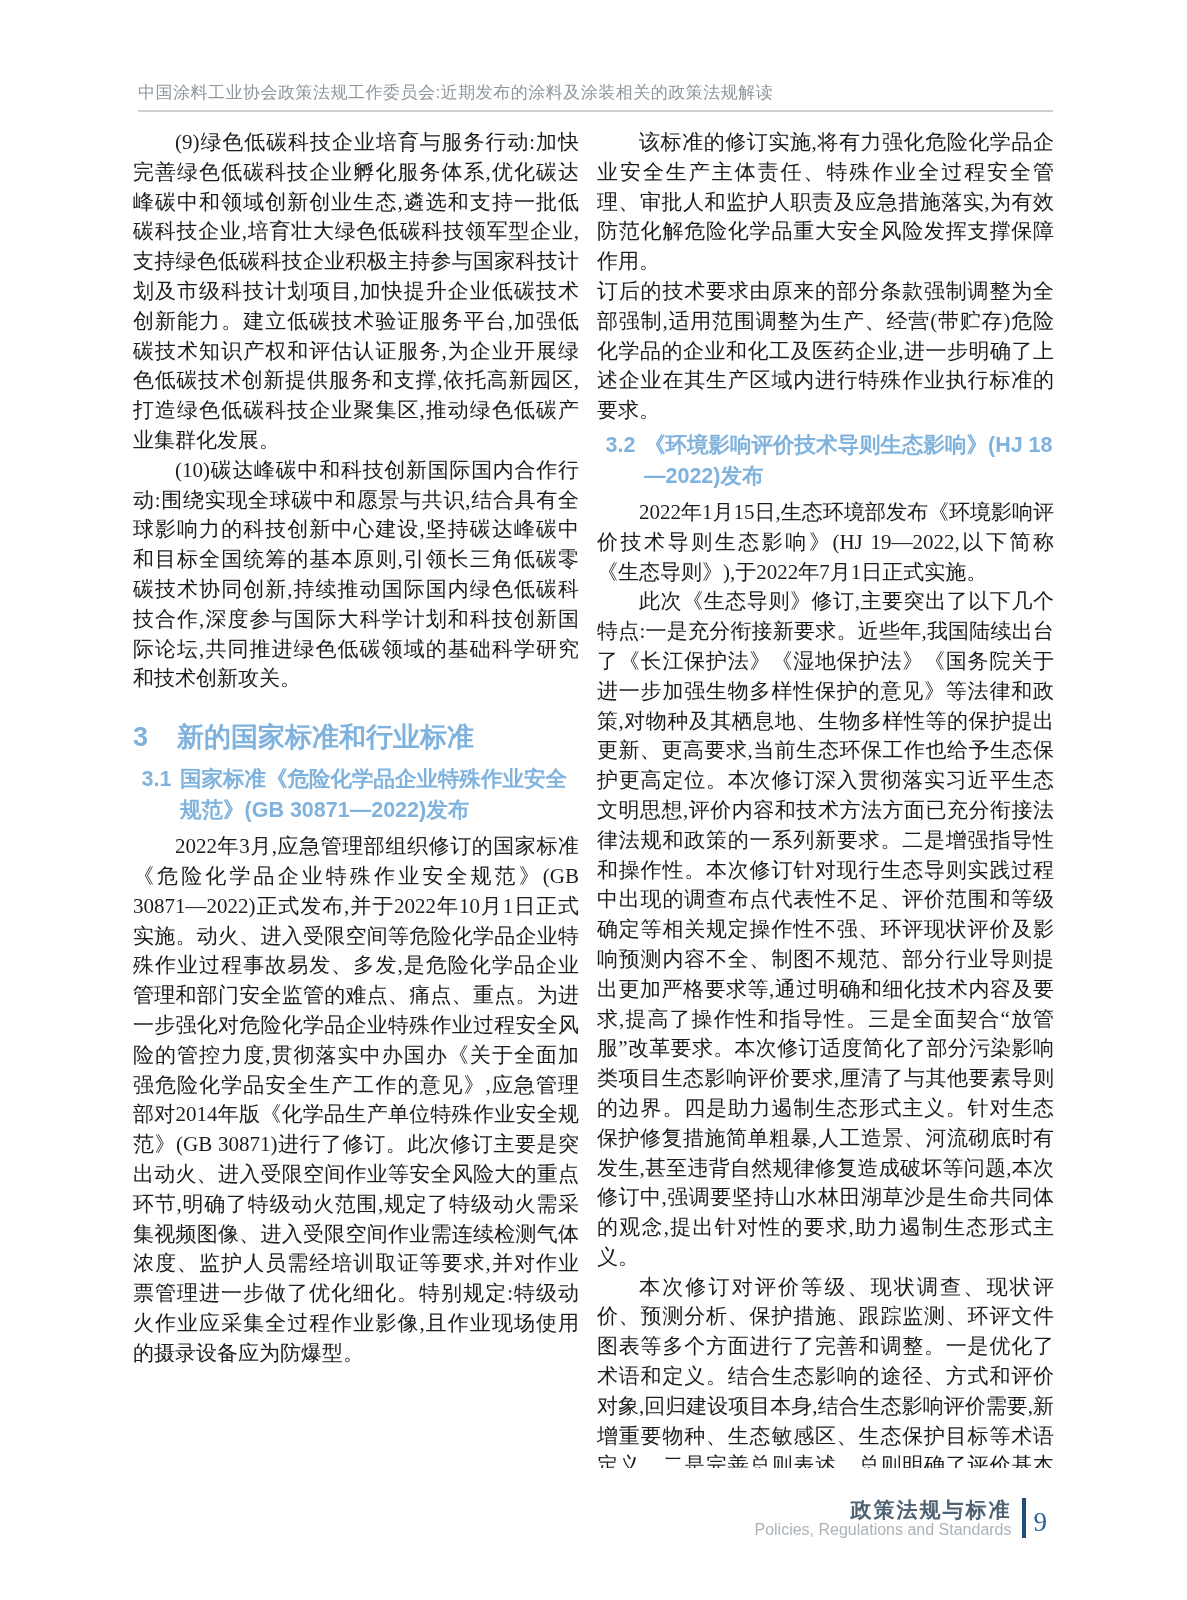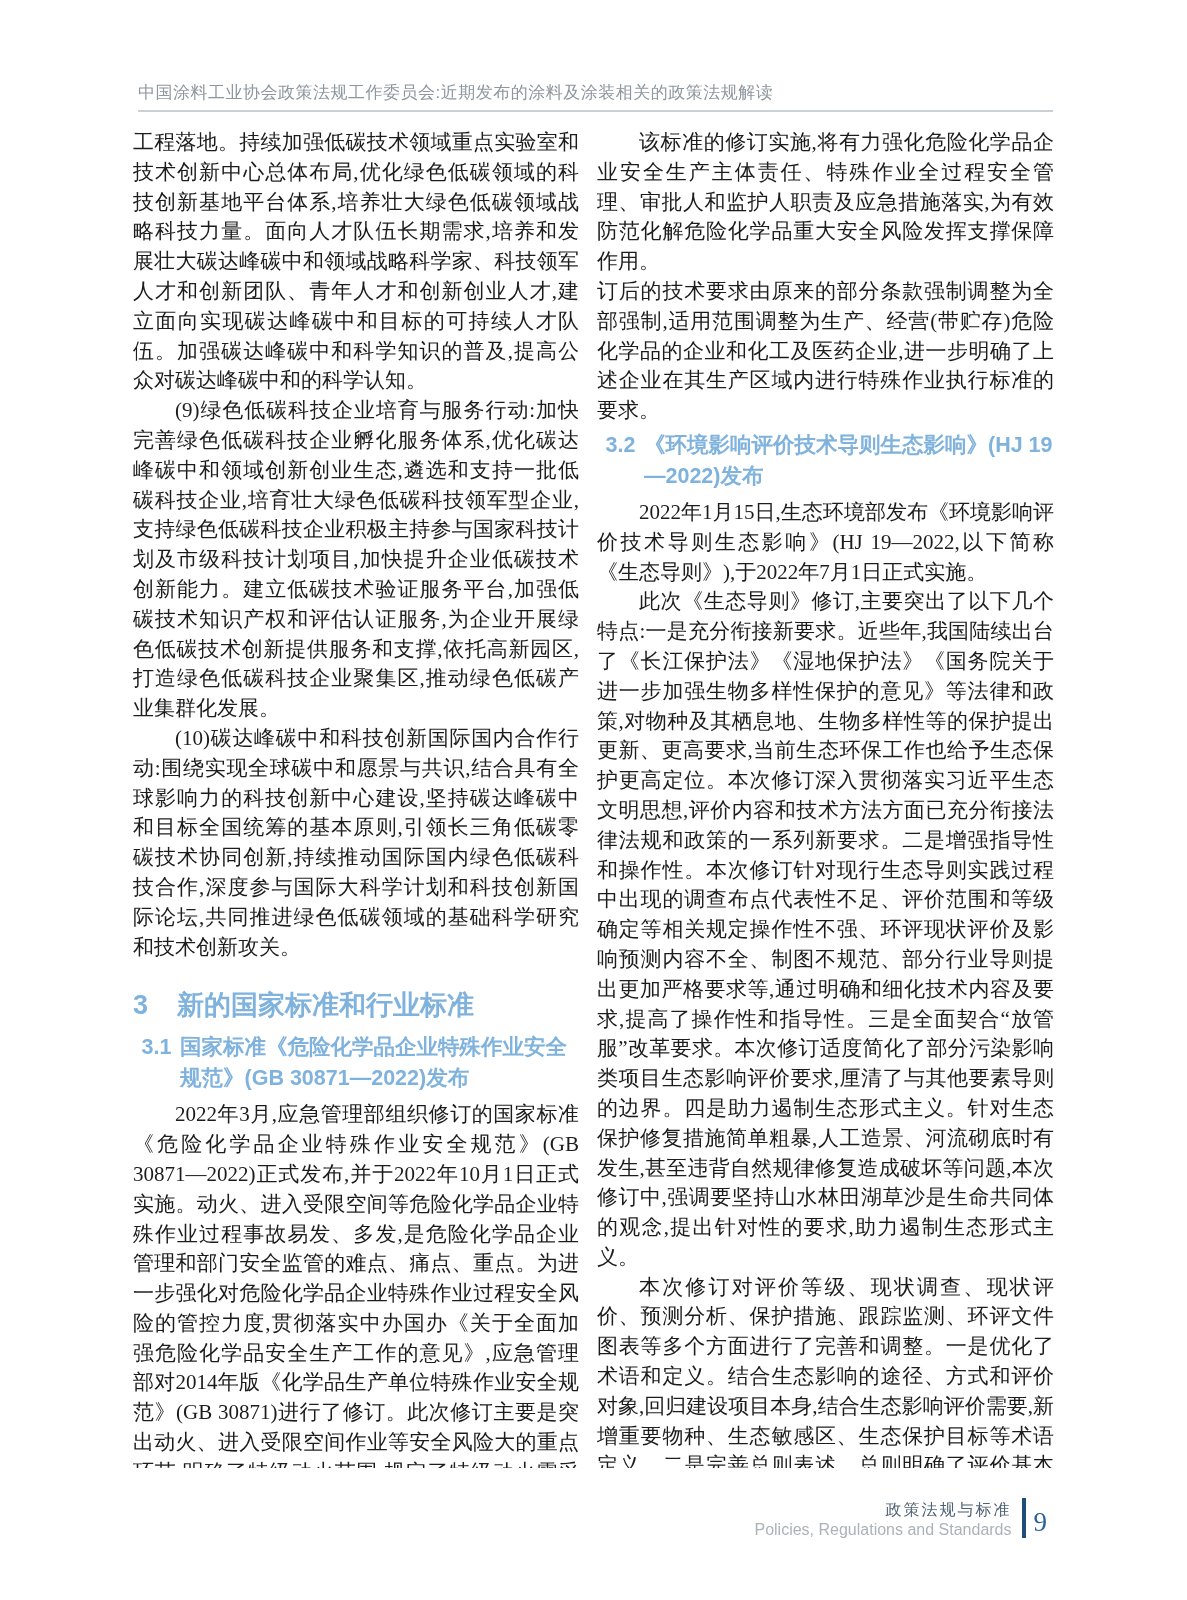--- a/index.html
+++ b/index.html
@@ -69,22 +69,22 @@
     position:absolute;
     right:140px; top:1498px;
     display:flex;
     align-items:center;
   }
   .footer-labels{
     text-align:right;
     font-family:"Liberation Sans","DejaVu Sans",sans-serif;
   }
   .footer-zh{
-    font-size:16px;
-    font-weight:normal;
+    font-size:21px;
+    font-weight:bold;
     color:#4f6273;
     letter-spacing:2px;
     line-height:24px;
   }
   .footer-en{
     font-size:16px;
     color:#abb3b9;
     line-height:16px;
   }
   .footer-bar{
@@ -100,21 +100,20 @@
     padding-top:8px;
   }
 </style>
 </head>
 <body>
 
 <div class="page-header">中国涂料工业协会政策法规工作委员会:近期发布的涂料及涂装相关的政策法规解读</div>
 <div class="header-rule"></div>
 
 <div class="col col-left">
-  <p class="body-par no-indent">工程落地。持续加强低碳技术领域重点实验室和技术创新中心总体布局,优化绿色低碳领域的科技创新基地平台体系,培养壮大绿色低碳领域战略科技力量。面向人才队伍长期需求,培养和发展壮大碳达峰碳中和领域战略科学家、科技领军人才和创新团队、青年人才和创新创业人才,建立面向实现碳达峰碳中和目标的可持续人才队伍。加强碳达峰碳中和科学知识的普及,提高公众对碳达峰碳中和的科学认知。</p>
   <p class="body-par">(9)绿色低碳科技企业培育与服务行动:加快完善绿色低碳科技企业孵化服务体系,优化碳达峰碳中和领域创新创业生态,遴选和支持一批低碳科技企业,培育壮大绿色低碳科技领军型企业,支持绿色低碳科技企业积极主持参与国家科技计划及市级科技计划项目,加快提升企业低碳技术创新能力。建立低碳技术验证服务平台,加强低碳技术知识产权和评估认证服务,为企业开展绿色低碳技术创新提供服务和支撑,依托高新园区,打造绿色低碳科技企业聚集区,推动绿色低碳产业集群化发展。</p>
   <p class="body-par">(10)碳达峰碳中和科技创新国际国内合作行动:围绕实现全球碳中和愿景与共识,结合具有全球影响力的科技创新中心建设,坚持碳达峰碳中和目标全国统筹的基本原则,引领长三角低碳零碳技术协同创新,持续推动国际国内绿色低碳科技合作,深度参与国际大科学计划和科技创新国际论坛,共同推进绿色低碳领域的基础科学研究和技术创新攻关。</p>
 
   <div class="sec-heading">
     <span class="sec-num">3</span>
     <span class="sec-title">新的国家标准和行业标准</span>
   </div>
 
   <div class="sub-heading">
     <span class="sec-num">3.1</span>
@@ -124,21 +123,21 @@
   <p class="body-par">2022年3月,应急管理部组织修订的国家标准《危险化学品企业特殊作业安全规范》(GB 30871—2022)正式发布,并于2022年10月1日正式实施。动火、进入受限空间等危险化学品企业特殊作业过程事故易发、多发,是危险化学品企业管理和部门安全监管的难点、痛点、重点。为进一步强化对危险化学品企业特殊作业过程安全风险的管控力度,贯彻落实中办国办《关于全面加强危险化学品安全生产工作的意见》,应急管理部对2014年版《化学品生产单位特殊作业安全规范》(GB 30871)进行了修订。此次修订主要是突出动火、进入受限空间作业等安全风险大的重点环节,明确了特级动火范围,规定了特级动火需采集视频图像、进入受限空间作业需连续检测气体浓度、监护人员需经培训取证等要求,并对作业票管理进一步做了优化细化。特别规定:特级动火作业应采集全过程作业影像,且作业现场使用的摄录设备应为防爆型。</p>
 
 </div>
 
 <div class="col col-right">
   <p class="body-par">该标准的修订实施,将有力强化危险化学品企业安全生产主体责任、特殊作业全过程安全管理、审批人和监护人职责及应急措施落实,为有效防范化解危险化学品重大安全风险发挥支撑保障作用。</p>
   <p class="body-par no-indent">订后的技术要求由原来的部分条款强制调整为全部强制,适用范围调整为生产、经营(带贮存)危险化学品的企业和化工及医药企业,进一步明确了上述企业在其生产区域内进行特殊作业执行标准的要求。</p>
 
   <div class="sub-heading">
     <span class="sec-num">3.2</span>
-    <span class="sec-title">《环境影响评价技术导则生态影响》(HJ 19—2022)发布</span>
+    <span class="sec-title">《环境影响评价技术导则生态影响》(HJ 18—2022)发布</span>
   </div>
 
   <p class="body-par">2022年1月15日,生态环境部发布《环境影响评价技术导则生态影响》(HJ 19—2022,以下简称《生态导则》),于2022年7月1日正式实施。</p>
   <p class="body-par">此次《生态导则》修订,主要突出了以下几个特点:一是充分衔接新要求。近些年,我国陆续出台了《长江保护法》《湿地保护法》《国务院关于进一步加强生物多样性保护的意见》等法律和政策,对物种及其栖息地、生物多样性等的保护提出更新、更高要求,当前生态环保工作也给予生态保护更高定位。本次修订深入贯彻落实习近平生态文明思想,评价内容和技术方法方面已充分衔接法律法规和政策的一系列新要求。二是增强指导性和操作性。本次修订针对现行生态导则实践过程中出现的调查布点代表性不足、评价范围和等级确定等相关规定操作性不强、环评现状评价及影响预测内容不全、制图不规范、部分行业导则提出更加严格要求等,通过明确和细化技术内容及要求,提高了操作性和指导性。三是全面契合“放管服”改革要求。本次修订适度简化了部分污染影响类项目生态影响评价要求,厘清了与其他要素导则的边界。四是助力遏制生态形式主义。针对生态保护修复措施简单粗暴,人工造景、河流砌底时有发生,甚至违背自然规律修复造成破坏等问题,本次修订中,强调要坚持山水林田湖草沙是生命共同体的观念,提出针对性的要求,助力遏制生态形式主义。</p>
   <p class="body-par">本次修订对评价等级、现状调查、现状评价、预测分析、保护措施、跟踪监测、环评文件图表等多个方面进行了完善和调整。一是优化了术语和定义。结合生态影响的途径、方式和评价对象,回归建设项目本身,结合生态影响评价需要,新增重要物种、生态敏感区、生态保护目标等术语定义。二是完善总则表述。总则明确了评价基本任务;明确了建设项目应符合生态保护红线、国土空间规划、生态环境分区管控方案等要求;明确了补充环境比选方案及开展同等深度评价等要求;增加了工作程序框图。三是增加了评价因子筛选,规范了生态影响识别。增加生态影响识别章节,完善了工程分析和新增评价因子筛选等内容,更易于确</p>
 </div>
 
 <div class="page-footer">
   <div class="footer-labels">
     <div class="footer-zh">政策法规与标准</div>

